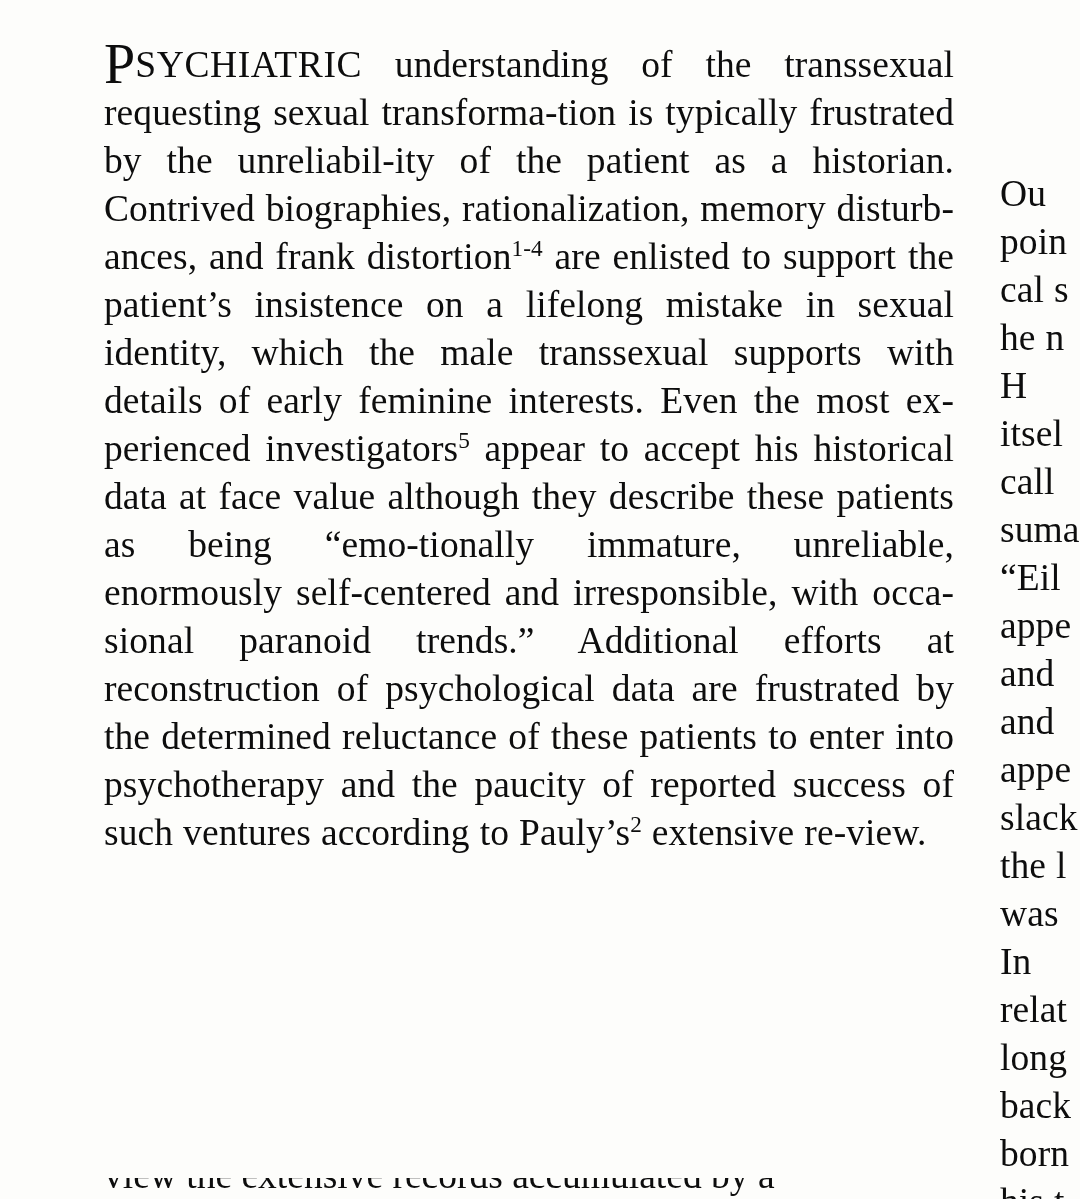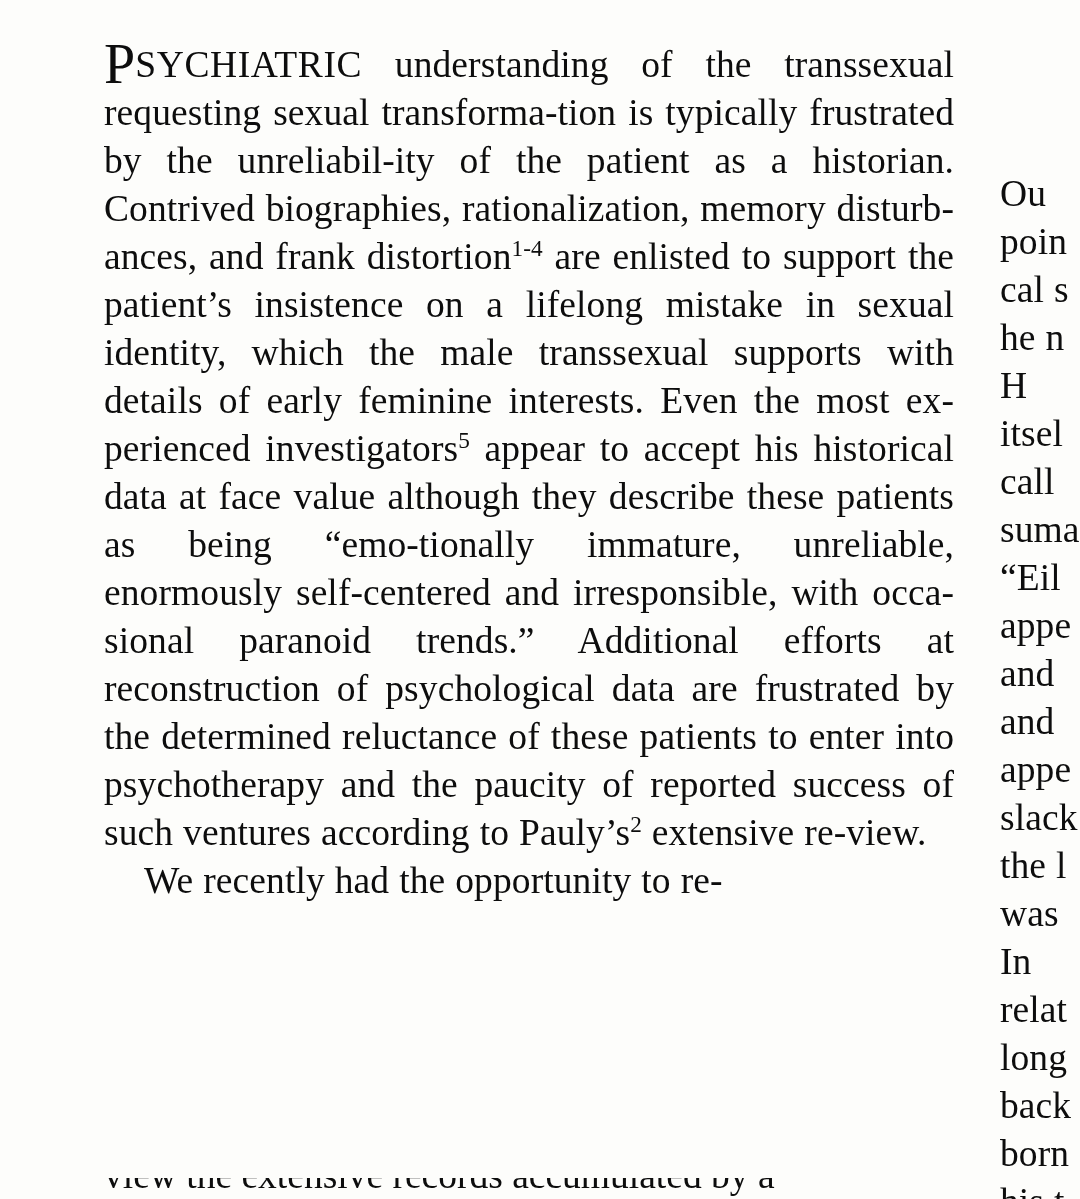--- a/index.html
+++ b/index.html
@@ -117,21 +117,20 @@
 <body>
 
 <div class="page">
 
   <div class="columns">
 
     <div class="col-left">
 
       <p class="first"><span class="initial">P</span><span class="smallcaps">SYCHIATRIC</span><span> understanding of the transsexual requesting sexual transforma-tion is typically frustrated by the unreliabil-ity of the patient as a historian. Contrived biographies, rationalization, memory disturb-ances, and frank distortion</span><sup>1-4</sup><span> are enlisted to support the patient’s insistence on a lifelong mistake in sexual identity, which the male transsexual supports with details of early feminine interests. Even the most ex-perienced investigators</span><sup>5</sup><span> appear to accept his historical data at face value although they describe these patients as being “emo-tionally immature, unreliable, enormously self-centered and irresponsible, with occa-sional paranoid trends.” Additional efforts at reconstruction of psychological data are frustrated by the determined reluctance of these patients to enter into psychotherapy and the paucity of reported success of such ventures according to Pauly’s</span><sup>2</sup><span> extensive re-view.</span></p>
 
-      <p class="indent">We recently had the opportunity to re-</p>
 
     </div>
 
     <div class="clipped-bottom">
       <p>view the extensive records accumulated by a</p>
     </div>
 
     <div class="col-right">
       <p class="cut-line">Ou</p>
       <p class="cut-line">poin</p>

